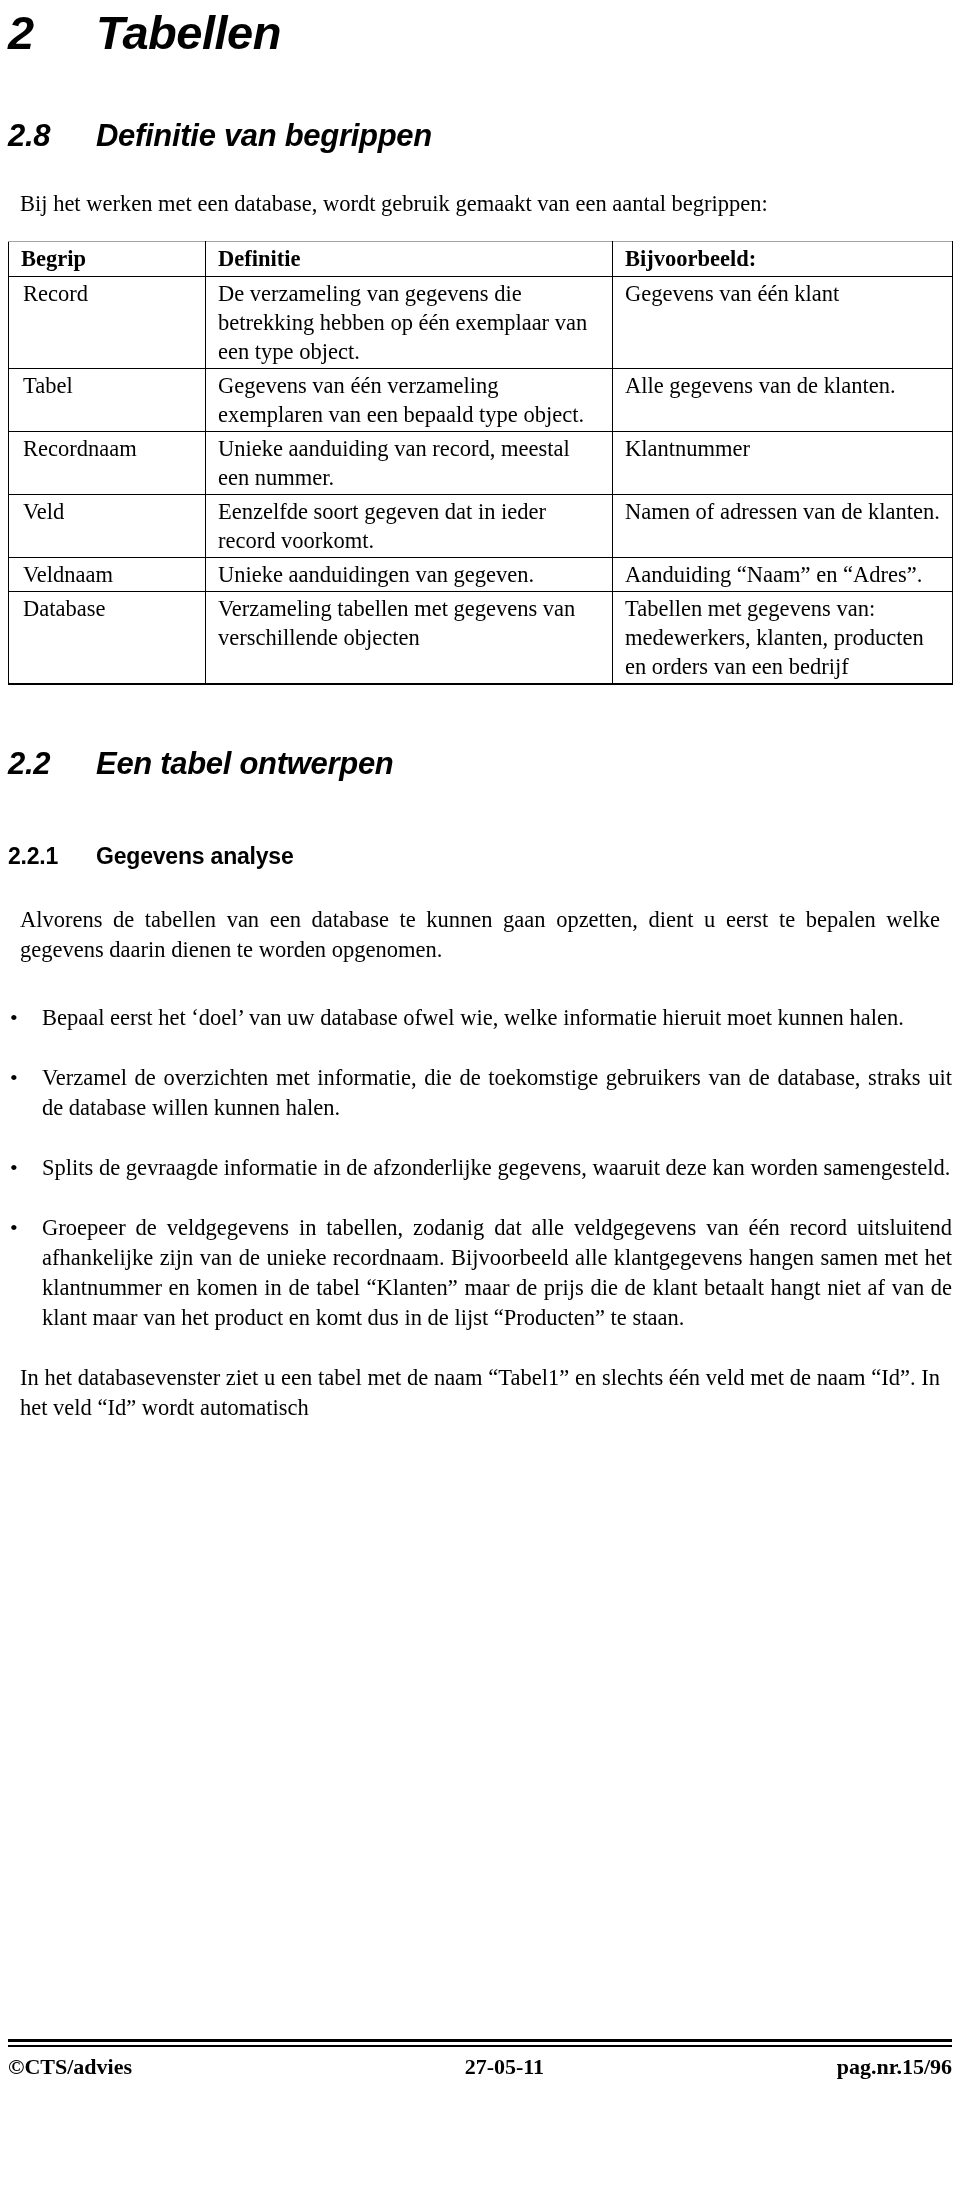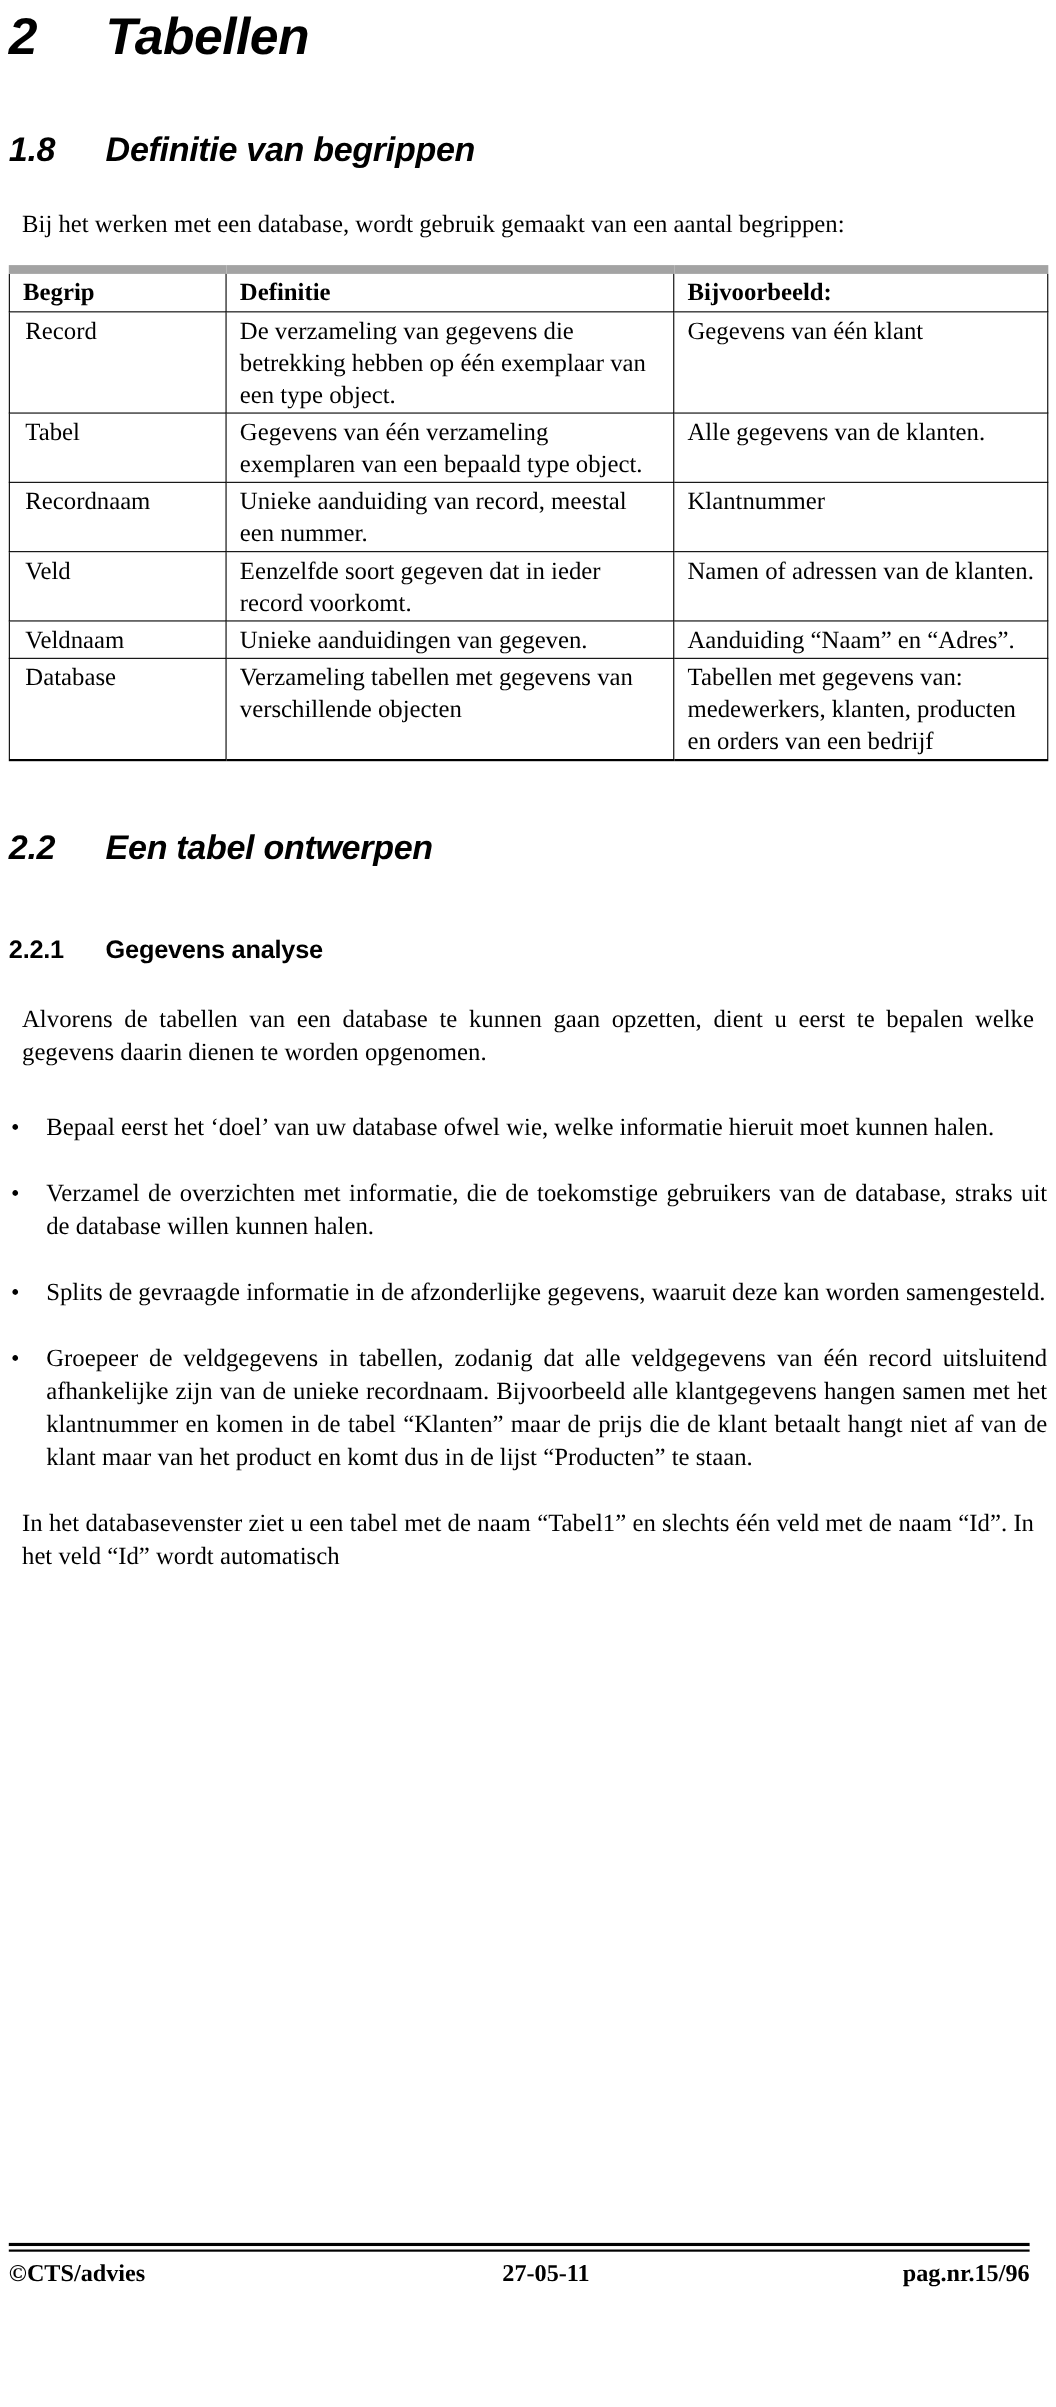--- a/index.html
+++ b/index.html
@@ -89,21 +89,21 @@
   table.begrippen th,
   table.begrippen td {
     border: 1px solid #000000;
     vertical-align: top;
     padding: 2px 8px 2px 12px;
     text-align: left;
     font-weight: normal;
   }
   table.begrippen thead th {
     font-weight: bold;
-    border-top: 8px solid #a3a3a3;
+    border-top: 1px solid #a3a3a3;
     padding-bottom: 3px;
   }
   table.begrippen tbody tr:last-child td {
     border-bottom: 2px solid #000000;
   }
   table.begrippen td.term { padding-left: 14px; }
 
   
   ul.bullets {
     list-style: none;
@@ -123,21 +123,21 @@
     left: 2px;
     top: 0;
     font-size: 22px;
     line-height: 30px;
   }
 
   
   .footer {
     position: absolute;
     left: 8px;
-    right: 24px;
+    right: 8px;
     bottom: 18px;
   }
   .footer .rule-thick {
     height: 3px;
     background: #000000;
   }
   .footer .rule-gap {
     height: 3px;
     background: #ffffff;
   }
@@ -158,21 +158,21 @@
 </style>
 </head>
 <body>
 
 <div class="page">
 
   <h1 class="h1"><span class="num">2</span><span>Tabellen</span></h1>
 
   <div class="spacer-1"></div>
 
-  <h2 class="h2"><span class="num">1.8</span><span>Definitie van begrippen</span></h2>
+  <h2 class="h2"><span class="num">2.8</span><span>Definitie van begrippen</span></h2>
 
   <p class="para intro">Bij het werken met een database, wordt gebruik gemaakt van een aantal begrippen:</p>
 
   <table class="begrippen">
     <colgroup>
         <col class="c1">
         <col class="c2">
         <col class="c3">
       </colgroup>
     <thead>

